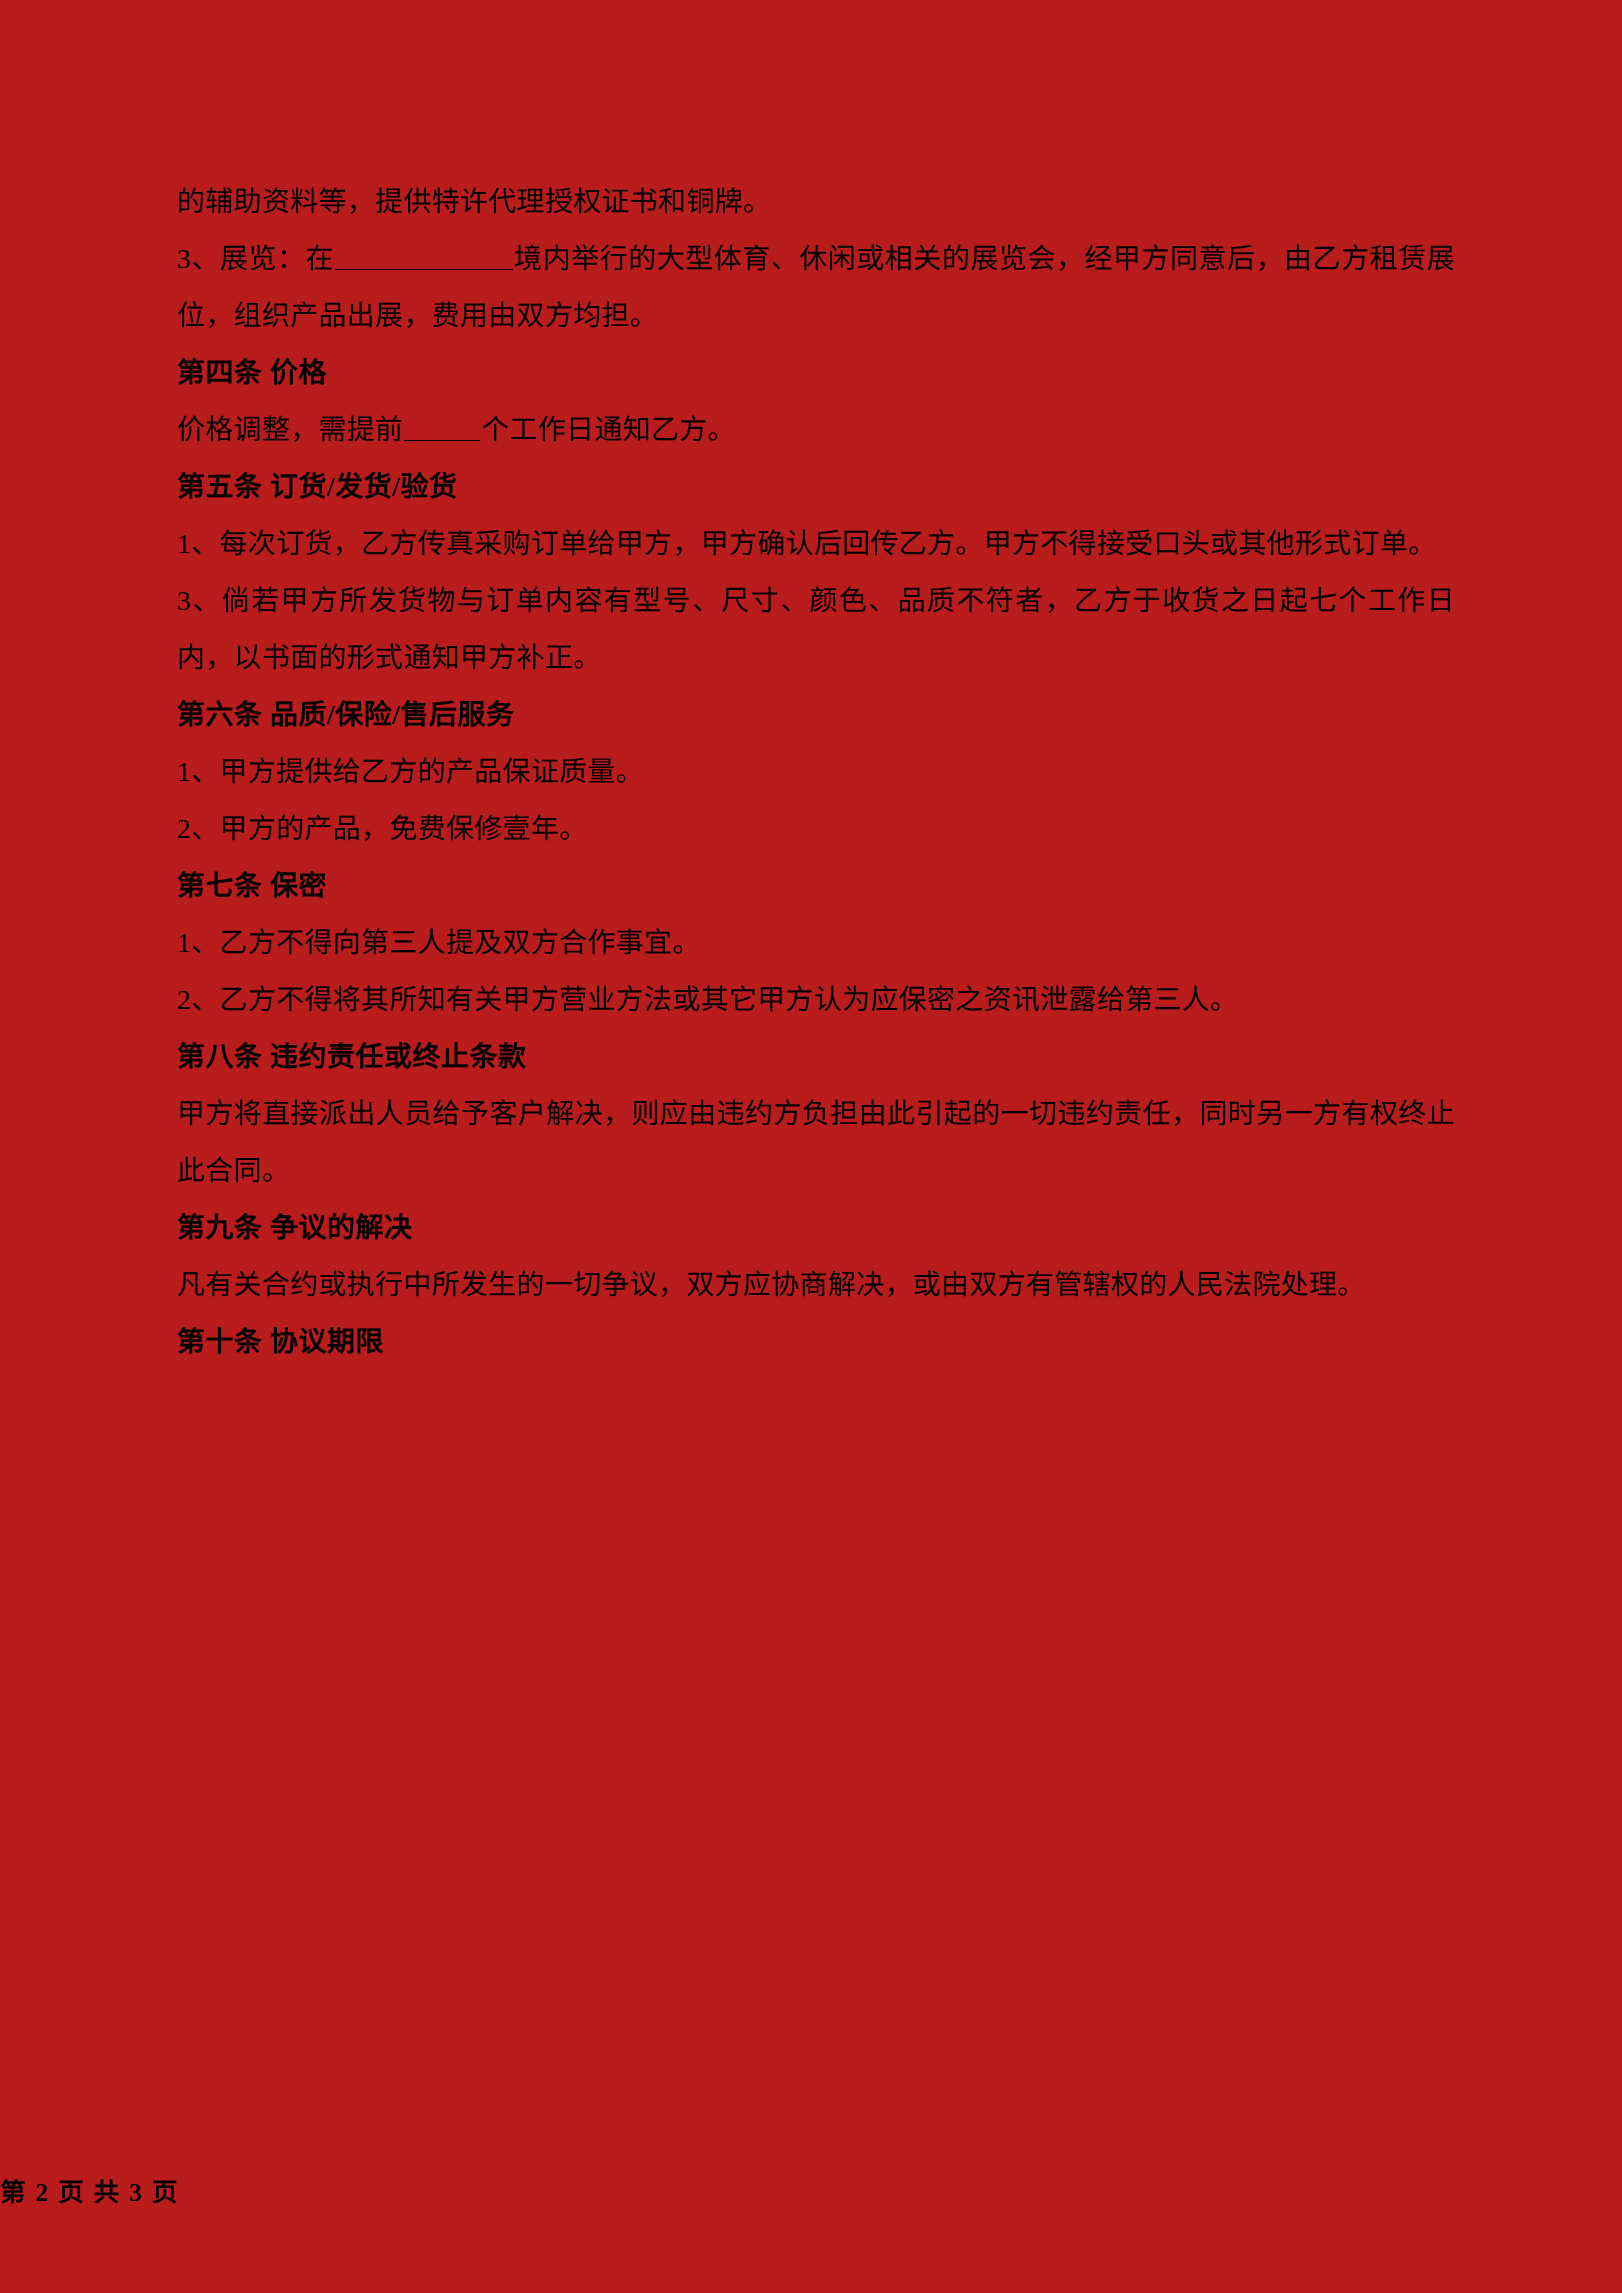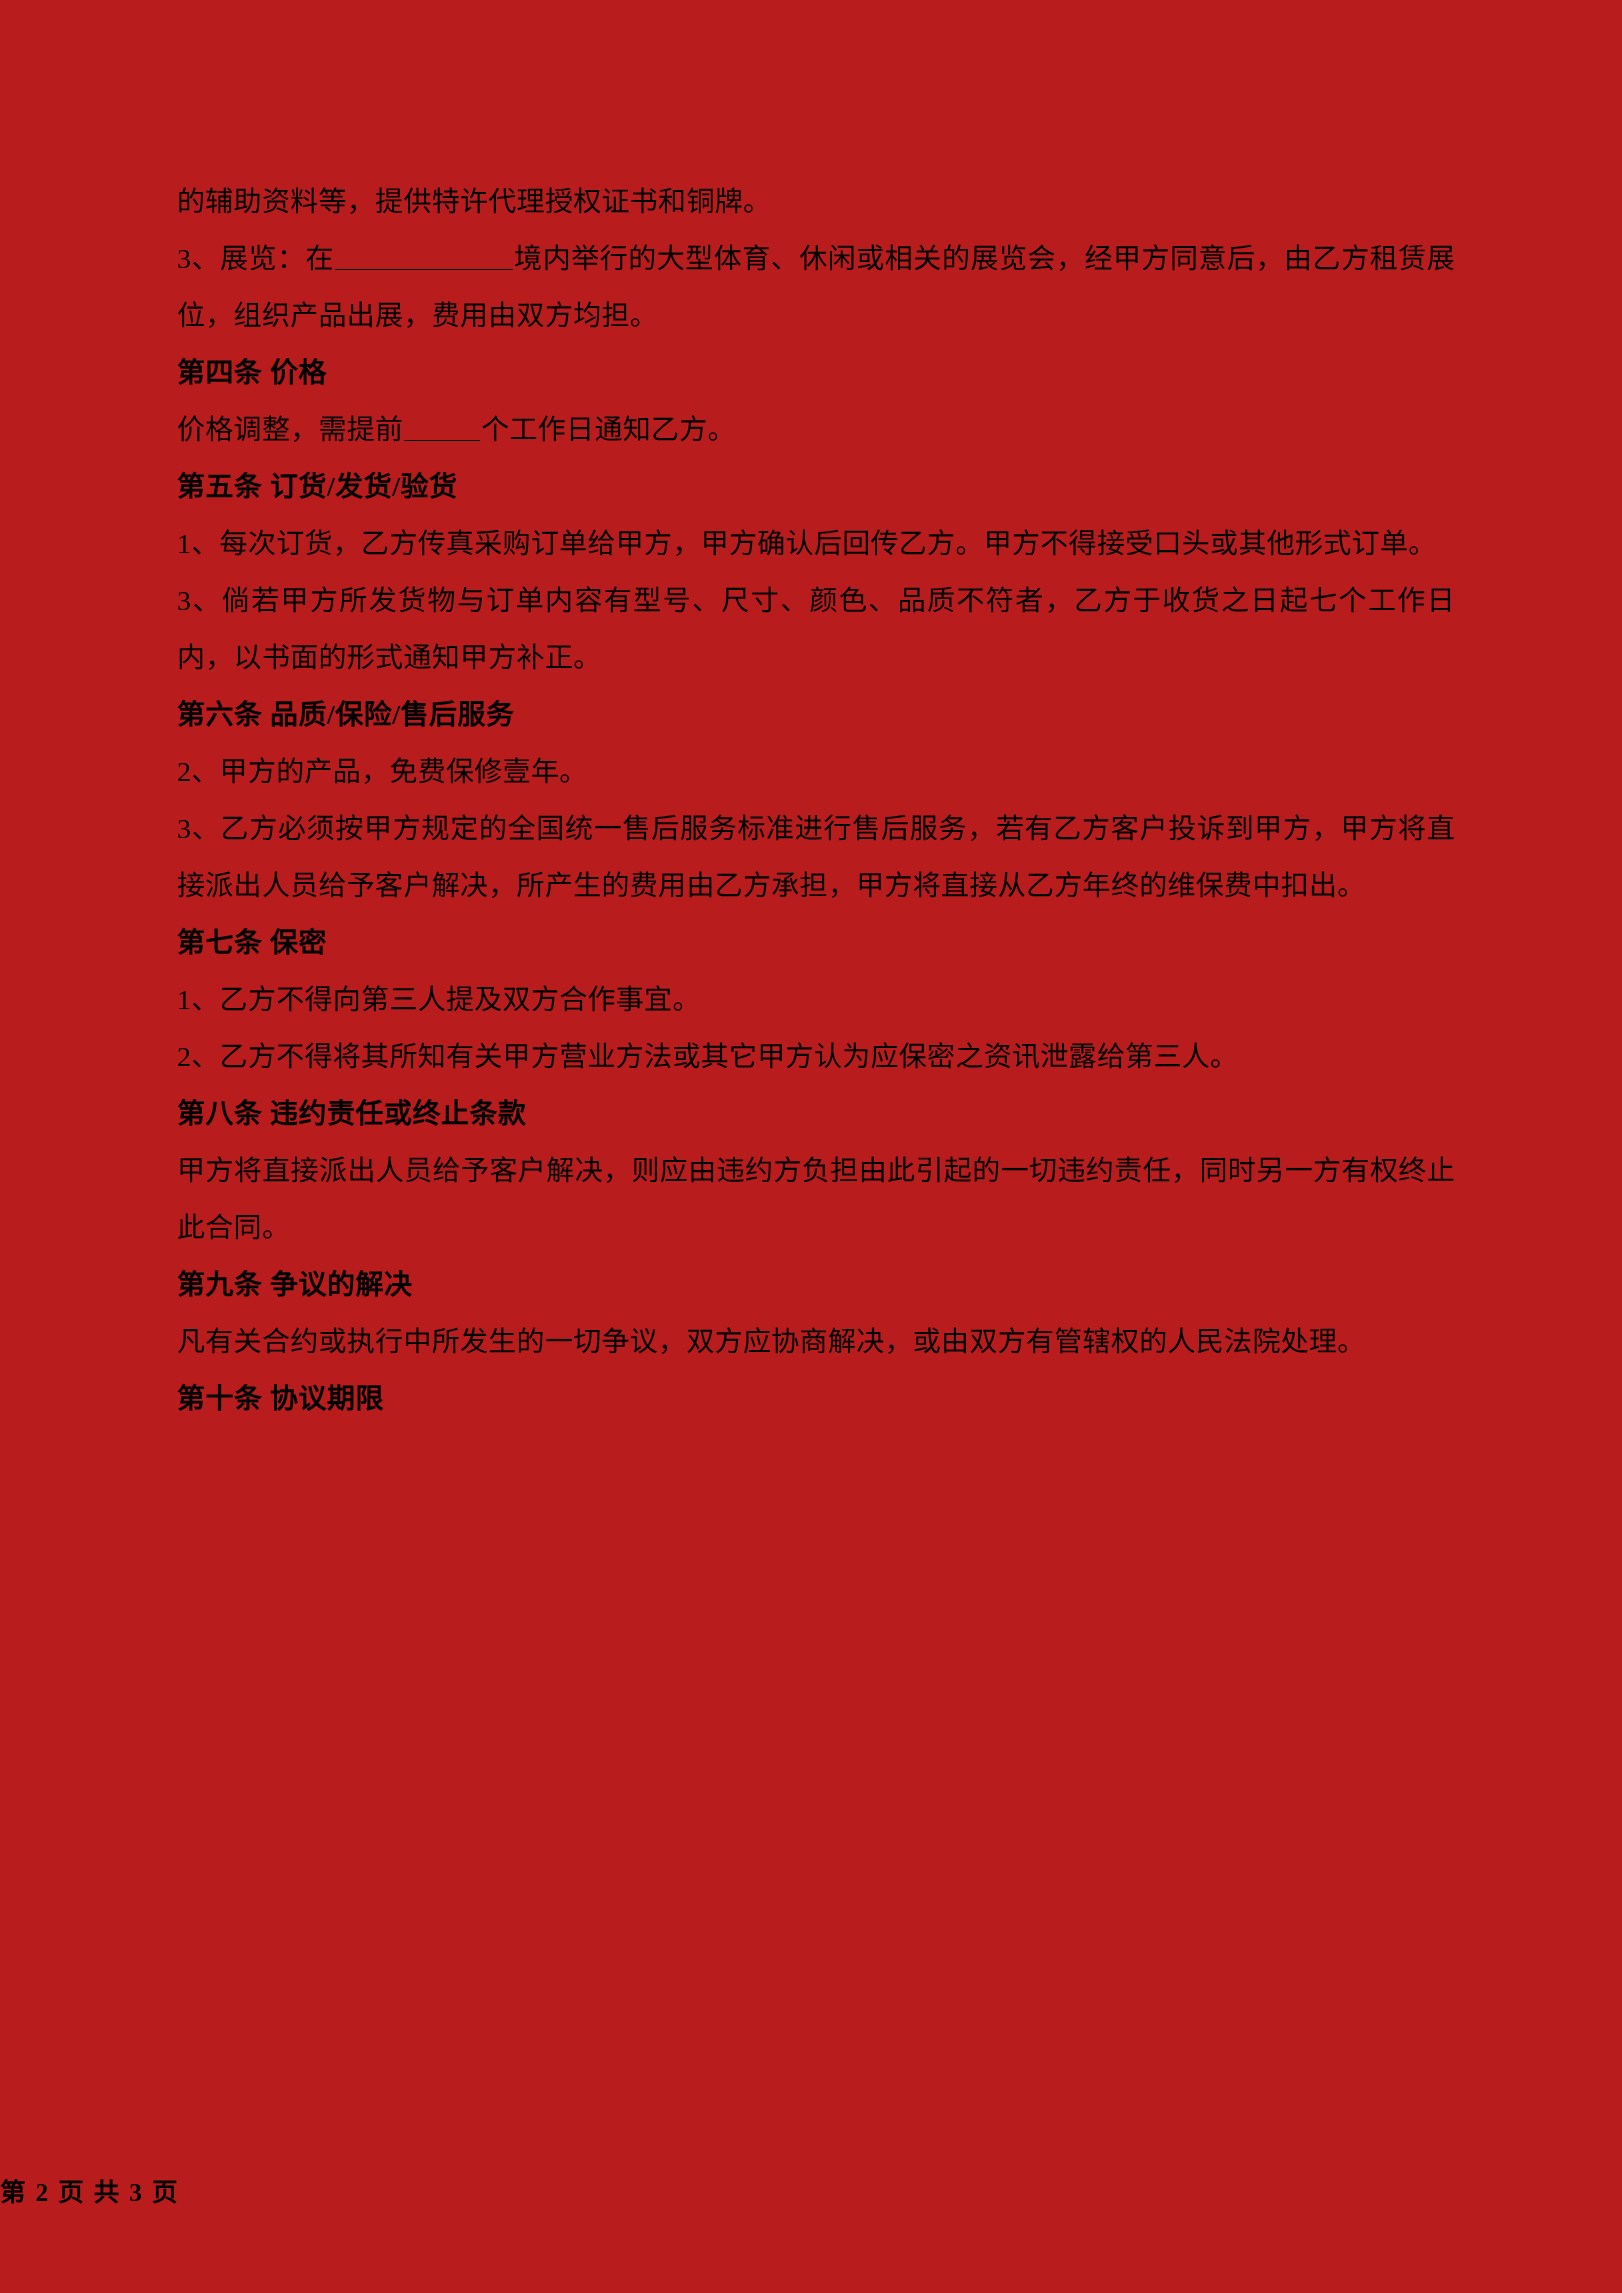--- a/index.html
+++ b/index.html
@@ -83,22 +83,22 @@
 
     <p class="para"><span>价格调整，需提前</span><span class="blank-short"></span><span>个工作日通知乙方。</span></p>
 
     <p class="heading">第五条  订货/发货/验货</p>
 
     <p class="para">1、每次订货，乙方传真采购订单给甲方，甲方确认后回传乙方。甲方不得接受口头或其他形式订单。</p>
     <p class="para">3、倘若甲方所发货物与订单内容有型号、尺寸、颜色、品质不符者，乙方于收货之日起七个工作日内，以书面的形式通知甲方补正。</p>
 
     <p class="heading">第六条  品质/保险/售后服务</p>
 
+    <p class="para">1、甲方提供给乙方的产品保证质量。</p>
     <p class="para">2、甲方的产品，免费保修壹年。</p>
-    <p class="para">3、乙方必须按甲方规定的全国统一售后服务标准进行售后服务，若有乙方客户投诉到甲方，甲方将直接派出人员给予客户解决，所产生的费用由乙方承担，甲方将直接从乙方年终的维保费中扣出。</p>
 
     <p class="heading">第七条  保密</p>
 
     <p class="para">1、乙方不得向第三人提及双方合作事宜。</p>
     <p class="para">2、乙方不得将其所知有关甲方营业方法或其它甲方认为应保密之资讯泄露给第三人。</p>
 
     <p class="heading">第八条  违约责任或终止条款</p>
 
     <p class="para">甲方将直接派出人员给予客户解决，则应由违约方负担由此引起的一切违约责任，同时另一方有权终止此合同。</p>
 

